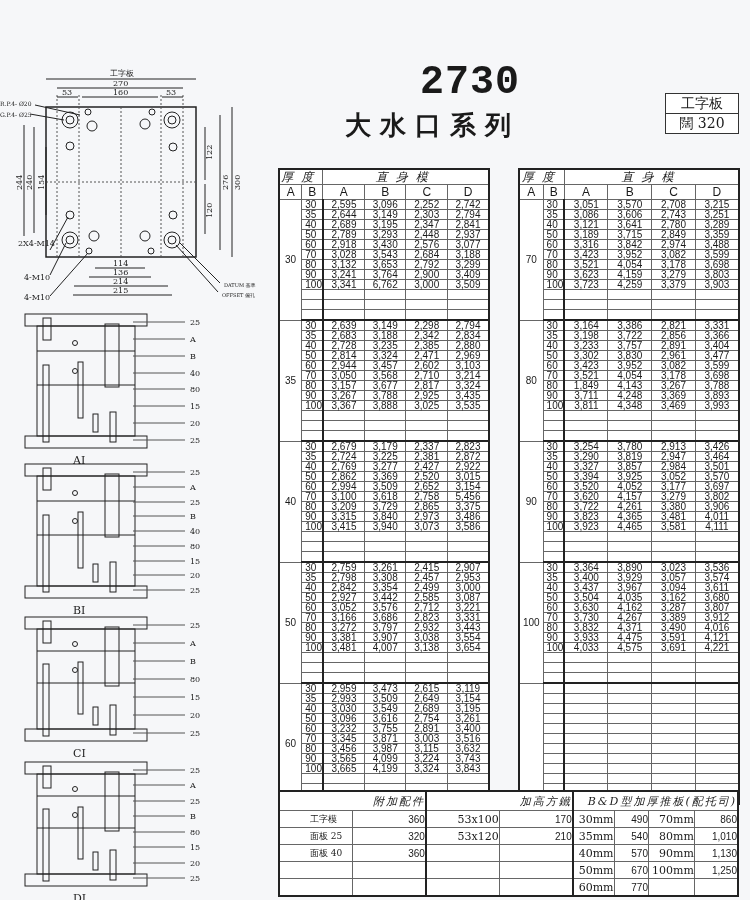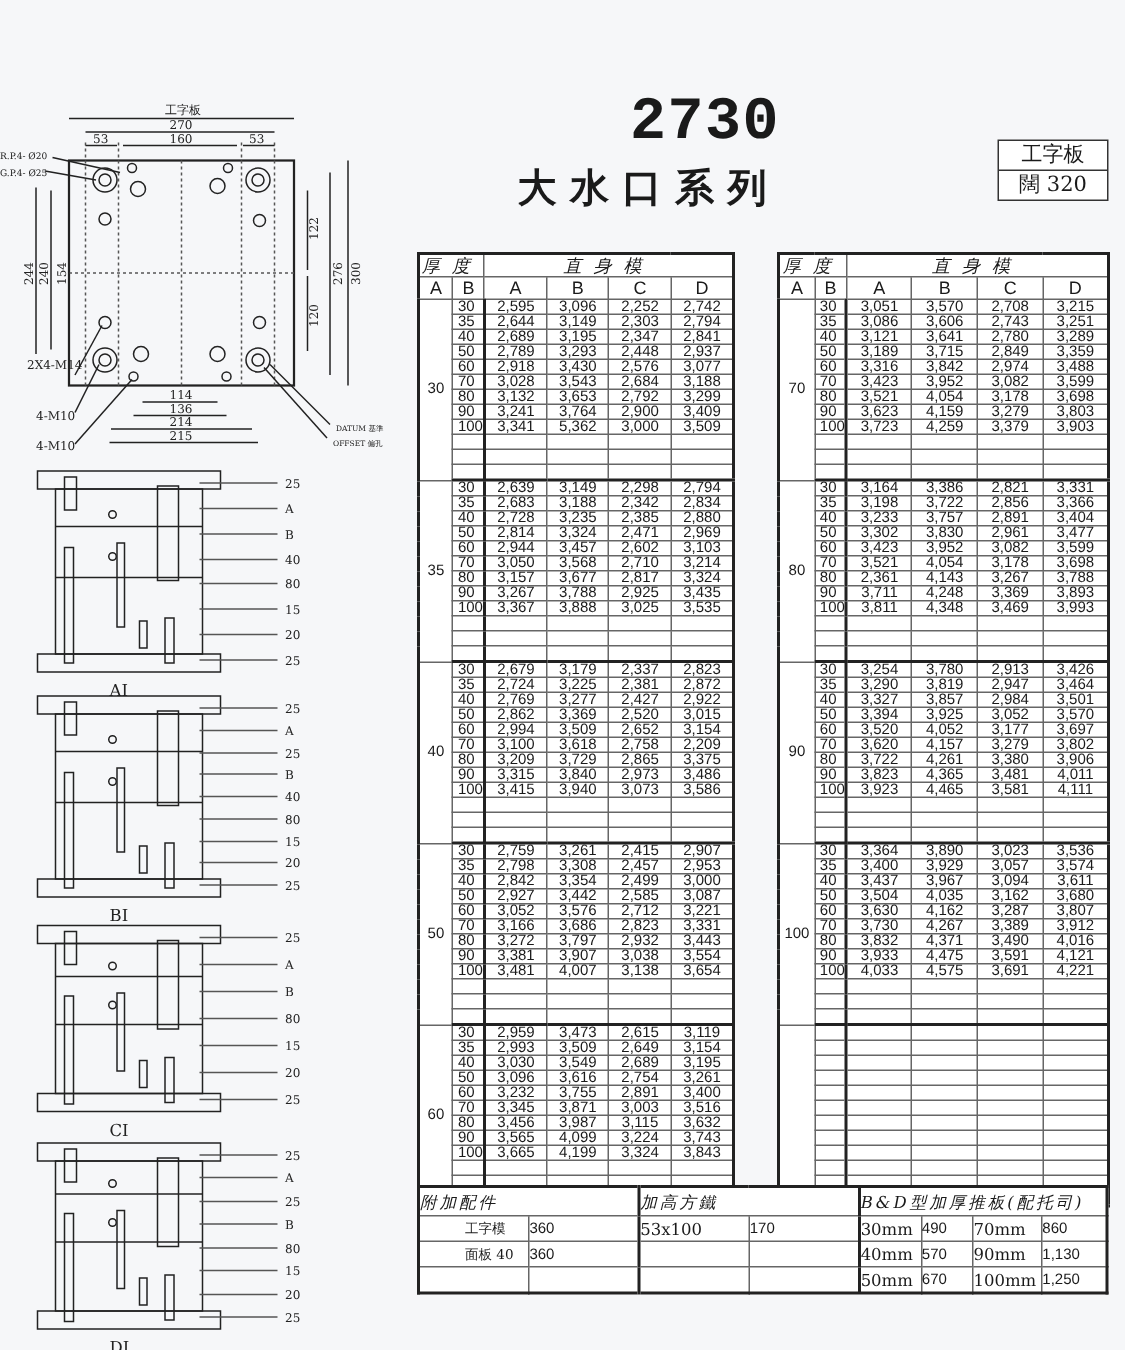--- a/index.html
+++ b/index.html
@@ -17,21 +17,21 @@
   table.spec td, table.spec th { border:1px solid #666; padding:0; text-align:center; height:9px; line-height:9px; }
   table.spec th { font-weight:normal; font-size:12px; height:14px; line-height:14px; }
   table.spec th.cn { font-family:"DejaVu Serif", serif; font-style:italic; font-size:12px; letter-spacing:8px; }
   table.spec td.a { font-size:10px; vertical-align:middle; border-left:2px solid #222; }
   table.spec td.b { text-align:left; padding-left:3px; }
   table.spec { border:2px solid #222; }
   table.spec tr.blk-end td { border-bottom:2px solid #222; }
   table.spec td.bsep { border-right:2px solid #222; }
   
   table.acc { position:absolute; left:278px; top:790px; width:461px; border-collapse:collapse; border:2px solid #222; background:#fff; font-size:10px; }
-  table.acc td { border:1px solid #666; height:16px; text-align:left; padding:0; }
+  table.acc td { border:1px solid #666; height:16px; text-align:right; padding:0; }
   table.acc td.h { font-family:"DejaVu Serif", serif; font-style:italic; font-size:11px; height:18px; letter-spacing:2px; }
   table.acc td.serif { font-family:"DejaVu Serif", serif; font-size:11px;margin-left:34px; }
   table.acc td.lbl { font-family:"DejaVu Serif", serif; font-size:9px; text-align:left; padding-left:30px; }
   table.acc td.sep { border-right:2px solid #222; }
   
   svg text { font-family:"DejaVu Serif", serif; }
 </style>
 </head>
 <body>
 
@@ -345,21 +345,21 @@
       <tr>
         <td class="b bsep">90</td>
         <td class="">3,241</td>
         <td class="">3,764</td>
         <td class="">2,900</td>
         <td class="">3,409</td>
       </tr>
       <tr>
         <td class="b bsep">100</td>
         <td class="">3,341</td>
-        <td class="">5,362</td>
+        <td class="">6,762</td>
         <td class="">3,000</td>
         <td class="">3,509</td>
       </tr>
       <tr>
         <td class="b bsep"></td>
         <td class=""></td>
         <td class=""></td>
         <td class=""></td>
         <td class=""></td>
       </tr>
@@ -496,21 +496,21 @@
         <td class="">2,994</td>
         <td class="">3,509</td>
         <td class="">2,652</td>
         <td class="">3,154</td>
       </tr>
       <tr>
         <td class="b bsep">70</td>
         <td class="">3,100</td>
         <td class="">3,618</td>
         <td class="">2,758</td>
-        <td class="">2,209</td>
+        <td class="">5,456</td>
       </tr>
       <tr>
         <td class="b bsep">80</td>
         <td class="">3,209</td>
         <td class="">3,729</td>
         <td class="">2,865</td>
         <td class="">3,375</td>
       </tr>
       <tr>
         <td class="b bsep">90</td>
@@ -864,21 +864,21 @@
       </tr>
       <tr>
         <td class="b bsep">70</td>
         <td class="">3,521</td>
         <td class="">4,054</td>
         <td class="">3,178</td>
         <td class="">3,698</td>
       </tr>
       <tr>
         <td class="b bsep">80</td>
-        <td class="">2,361</td>
+        <td class="">1,849</td>
         <td class="">4,143</td>
         <td class="">3,267</td>
         <td class="">3,788</td>
       </tr>
       <tr>
         <td class="b bsep">90</td>
         <td class="">3,711</td>
         <td class="">4,248</td>
         <td class="">3,369</td>
         <td class="">3,893</td>
@@ -1190,33 +1190,53 @@
         <td class="lbl">工字模</td>
         <td class=" sep">360</td>
         <td class="serif">53x100</td>
         <td class=" sep">170</td>
         <td class="serif">30mm</td>
         <td class="">490</td>
         <td class="serif">70mm</td>
         <td class="">860</td>
       </tr>
       <tr>
+        <td class="lbl">面板 25</td>
+        <td class=" sep">320</td>
+        <td class="serif">53x120</td>
+        <td class=" sep">210</td>
+        <td class="serif">35mm</td>
+        <td class="">540</td>
+        <td class="serif">80mm</td>
+        <td class="">1,010</td>
+      </tr>
+      <tr>
         <td class="lbl">面板 40</td>
         <td class=" sep">360</td>
         <td class="serif"></td>
         <td class=" sep"></td>
         <td class="serif">40mm</td>
         <td class="">570</td>
         <td class="serif">90mm</td>
         <td class="">1,130</td>
       </tr>
       <tr>
         <td class="lbl"></td>
         <td class=" sep"></td>
         <td class="serif"></td>
         <td class=" sep"></td>
         <td class="serif">50mm</td>
         <td class="">670</td>
         <td class="serif">100mm</td>
         <td class="">1,250</td>
       </tr>
+      <tr>
+        <td class="lbl"></td>
+        <td class=" sep"></td>
+        <td class="serif"></td>
+        <td class=" sep"></td>
+        <td class="serif">60mm</td>
+        <td class="">770</td>
+        <td class="serif"></td>
+        <td class=""></td>
+      </tr>
     </tbody>
   </table>
 
 </body></html>

